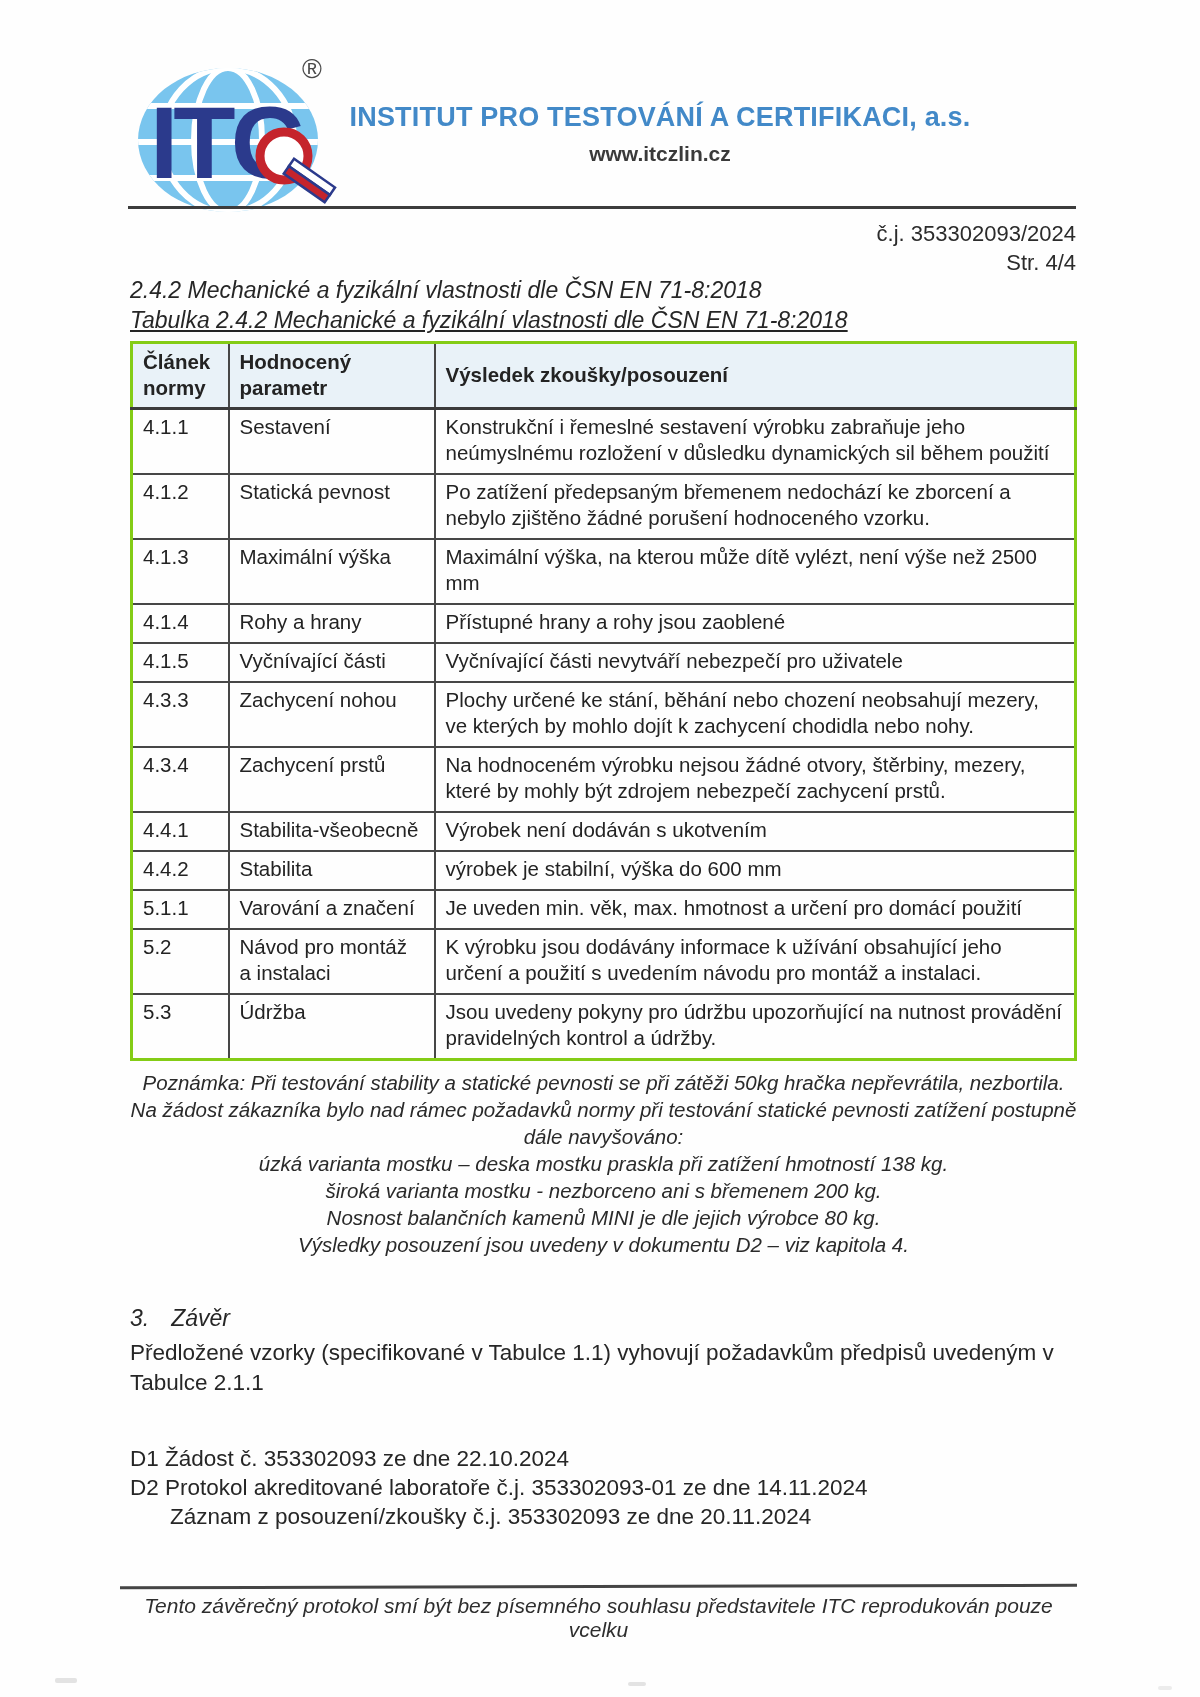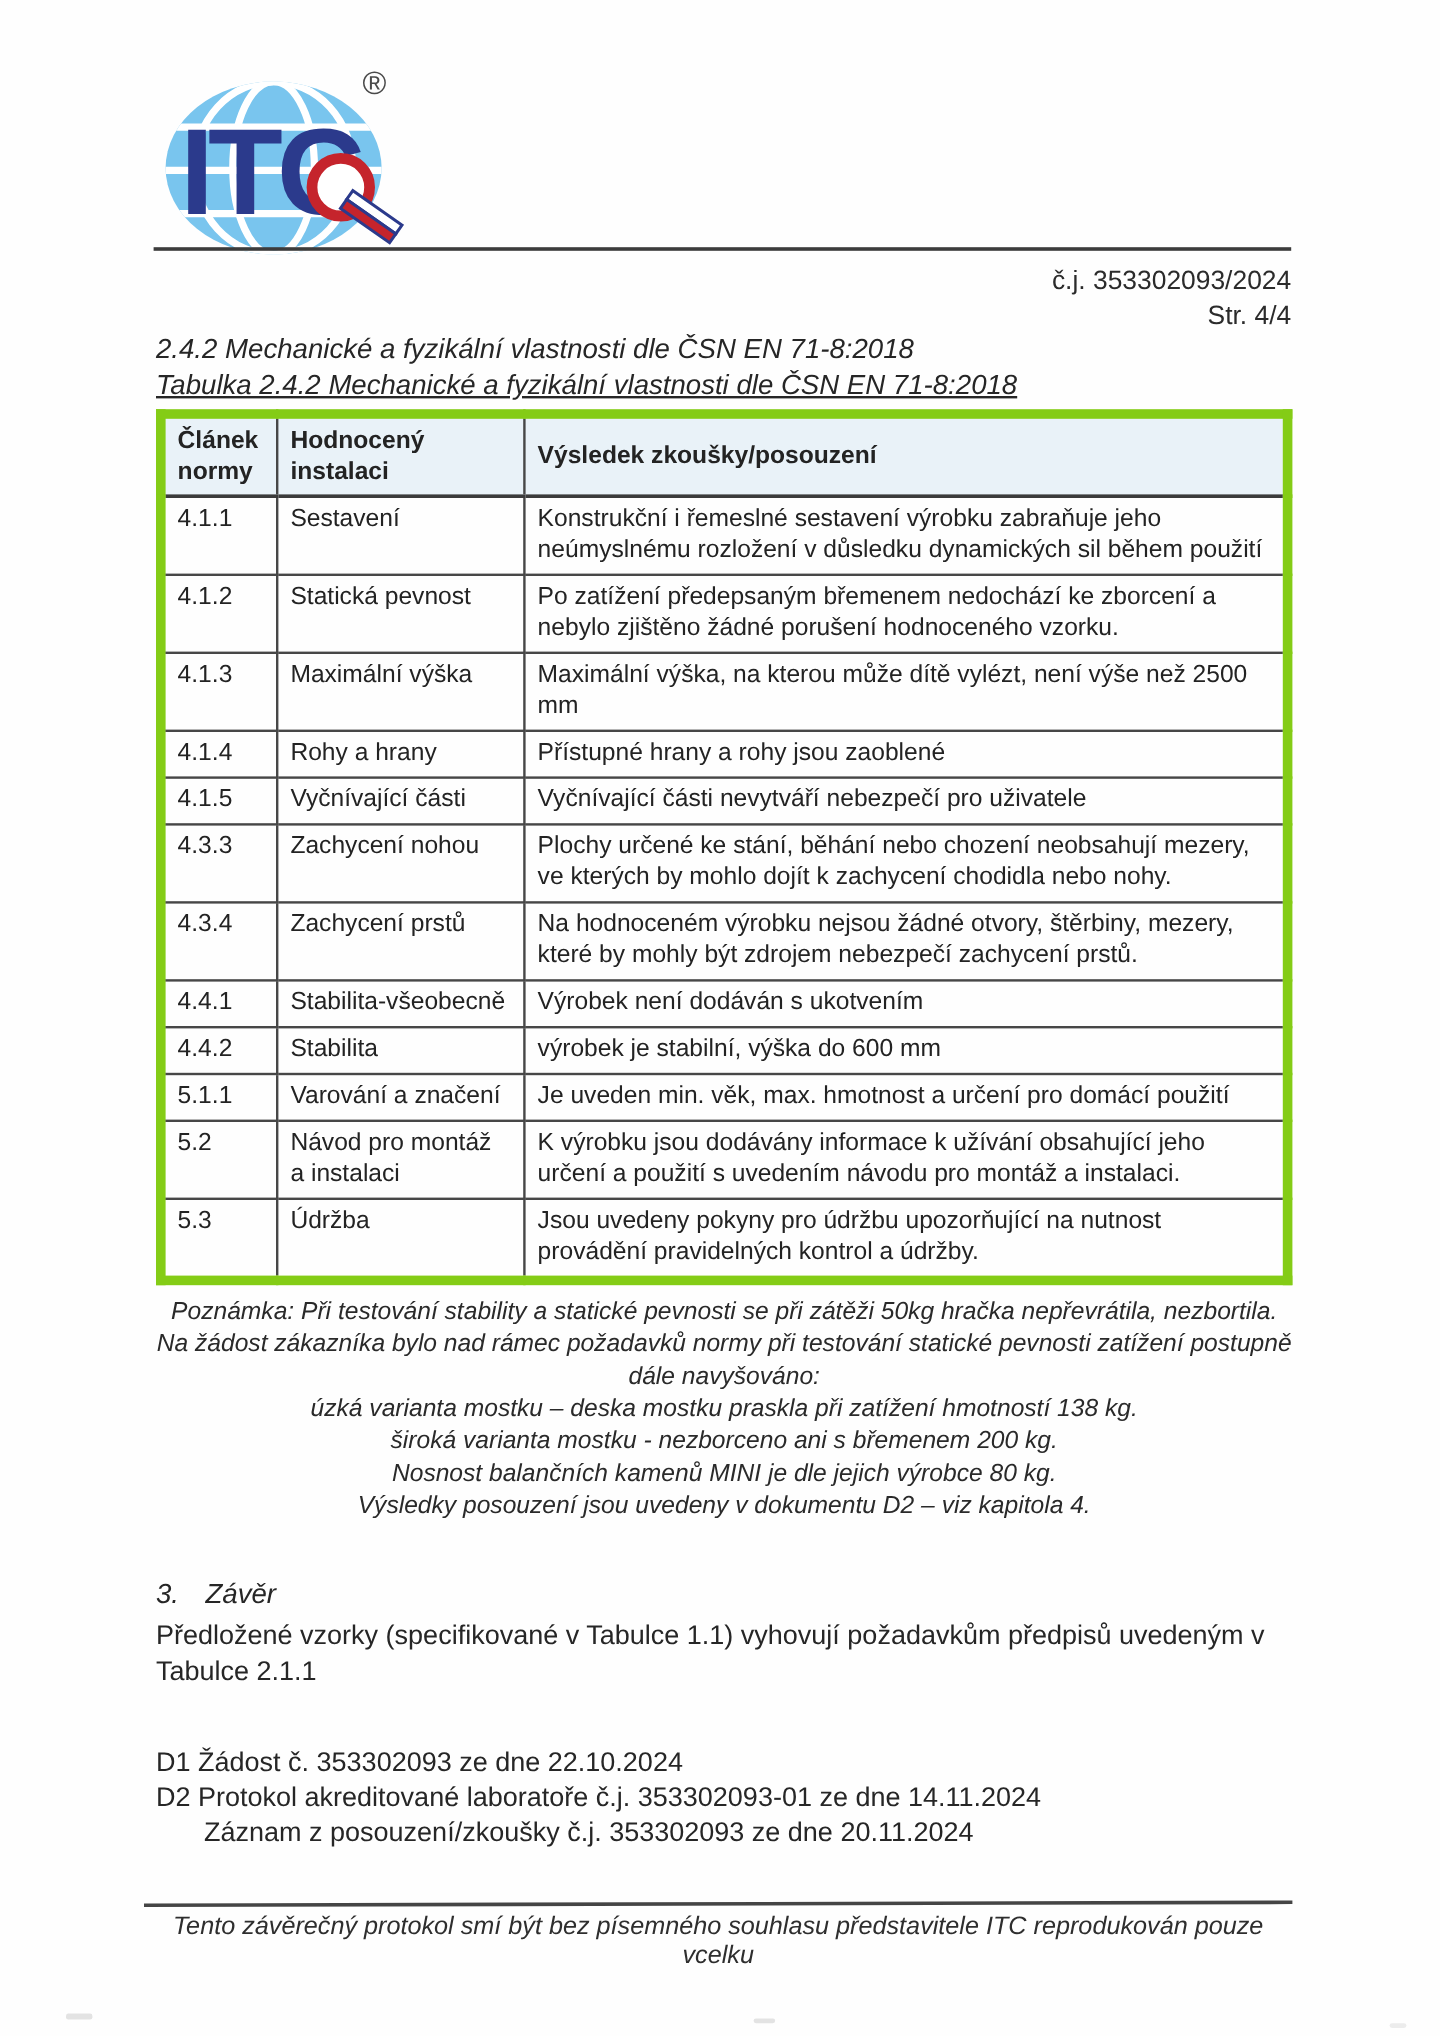--- a/index.html
+++ b/index.html
@@ -42,21 +42,21 @@
     font-style: italic; font-size: 23px; line-height: 28px; margin: 0 0 2px 0;
   }
   .table-caption {
     font-style: italic; font-size: 23px; line-height: 28px; margin: 0 0 7px 0;
     text-decoration: underline;
   }
 
   table.results {
     border-collapse: collapse; width: 100%;
     font-size: 20.5px; line-height: 26px; color: #232323;
-    border: 8px solid #84cc16;
+    border: 3px solid #84cc16;
   }
   table.results th, table.results td {
     border: 2px solid #474747;
     padding: 4px 10px 7px 10px;
     vertical-align: top;
     text-align: left;
     font-weight: normal;
   }
   table.results thead th {
     background: #e9f2f8;
@@ -122,38 +122,42 @@
       <text x="14" y="128" font-family="Liberation Sans, sans-serif" font-size="102" font-weight="bold" letter-spacing="-5" fill="#2b3a8c">ITC</text>
       <circle cx="148" cy="106" r="24" fill="#ffffff" stroke="#c5242c" stroke-width="9"></circle>
       <g transform="rotate(35 160 120)">
         <rect x="152" y="112" width="50" height="9" fill="#ffffff" stroke="#2b3a8c" stroke-width="2.5"></rect>
         <rect x="152" y="121" width="50" height="9" fill="#c5242c" stroke="#2b3a8c" stroke-width="2.5"></rect>
       </g>
       <text x="166" y="28" font-family="Liberation Sans, sans-serif" font-size="27" fill="#4a4a4a">®</text>
     </svg>
   </div>
 
+  <div class="company-block">
+    <div class="company-name">INSTITUT PRO TESTOVÁNÍ A CERTIFIKACI, a.s.</div>
+    <div class="website">www.itczlin.cz</div>
+  </div>
 
   <div class="header-rule"></div>
 
   <div class="ref-block">
     <div>č.j. 353302093/2024</div>
     <div>Str. 4/4</div>
   </div>
 
   <div class="main">
 
     <p class="sec-title">2.4.2 Mechanické a fyzikální vlastnosti dle ČSN EN 71-8:2018</p>
     <p class="table-caption">Tabulka 2.4.2 Mechanické a fyzikální vlastnosti dle ČSN EN 71-8:2018</p>
 
     <table class="results">
       <thead>
         <tr>
           <th class="col-clause">Článek normy</th>
-          <th class="col-param">Hodnocený instalaci</th>
+          <th class="col-param">Hodnocený parametr</th>
           <th>Výsledek zkoušky/posouzení</th>
         </tr>
       </thead>
       <tbody>
         <tr>
           <td>4.1.1</td>
           <td>Sestavení</td>
           <td>Konstrukční i řemeslné sestavení výrobku zabraňuje jeho neúmyslnému rozložení v důsledku dynamických sil během použití</td>
         </tr>
         <tr>

